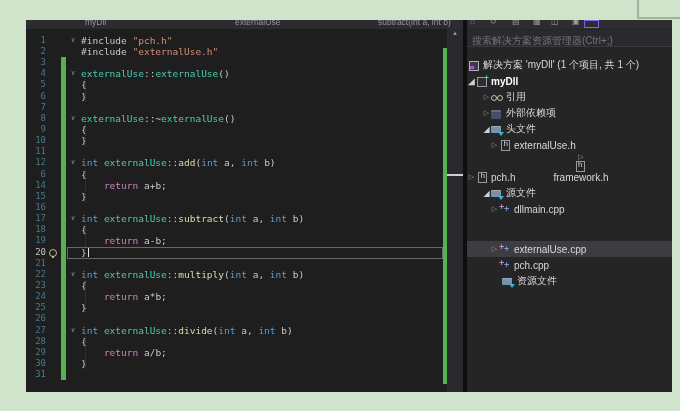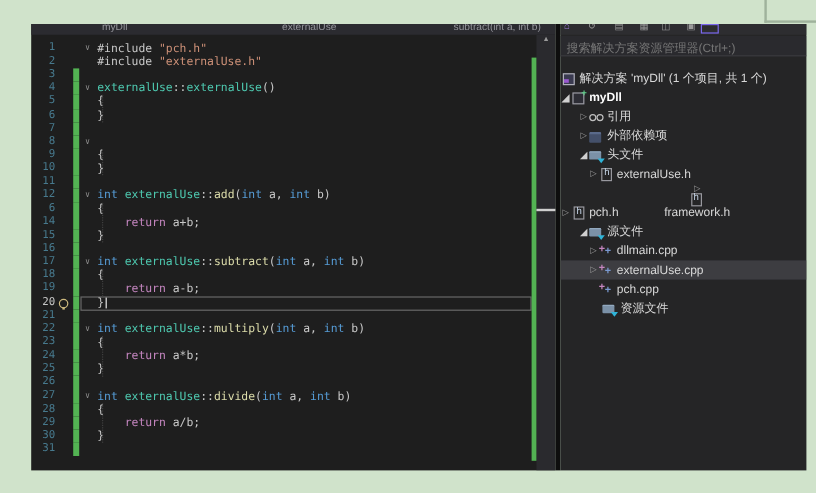--- a/index.html
+++ b/index.html
@@ -36,21 +36,21 @@
   .panel{width:205px;height:372px;position:relative;background:#252526;flex:none;overflow:hidden;}
   .ptoolbar{position:absolute;left:0;top:0;right:0;height:9px;background:#2d2d30;overflow:hidden;}
   .ptoolbar .tbi{position:absolute;top:-3px;font-size:8px;color:#9a9a9a;}
   .tbi.purple{color:#9b7bd8;}
   .tb-box{position:absolute;left:117px;top:0px;width:15px;height:8px;border:1px solid #7b68ee;box-sizing:border-box;}
   .searchbox{position:absolute;left:0;top:10px;right:0;height:17px;background:#2a2a2e;border-bottom:1px solid #3a3a3e;box-sizing:border-box;}
   .searchbox input{width:100%;height:100%;background:transparent;border:none;outline:none;
        color:#8f8f8f;font-size:10px;padding:0 0 0 5px;font-family:"Liberation Sans",sans-serif;}
   .tree{position:absolute;left:0;top:37px;right:0;}
   .trow{position:relative;height:16px;display:flex;align-items:center;color:#d8d8d8;font-size:10px;white-space:nowrap;}
-  .trow.sel{background:#3d3d41;}
+  .trow.sel{background:#3d3d41;margin-top:24px;}
   .trow.bold{font-weight:bold;color:#ffffff;}
   .arrow{width:9px;flex:none;font-size:7px;text-align:center;}
   .arrow.col{color:#9a9a9a;}
   .arrow.exp{color:#d0d0d0;font-size:8px;}
   .ic{display:inline-block;width:12px;height:11px;position:relative;flex:none;margin-right:3px;}
   .ic-solution::before{content:"";position:absolute;left:1px;top:1px;width:8px;height:8px;border:1px solid #b0b0b8;background:#3a3a50;}
   .ic-solution::after{content:"";position:absolute;left:2px;top:6px;width:4px;height:3px;background:#9b59d0;}
   .ic-project::before{content:"";position:absolute;left:1px;top:1px;width:8px;height:8px;border:1px solid #9a9aa2;background:#2d2d35;}
   .ic-project::after{content:"+";position:absolute;right:-1px;top:-3px;color:#5fd18a;font-size:8px;font-weight:bold;}
   .ic-refs::before{content:"";position:absolute;left:0;top:3px;width:4px;height:4px;border:1px solid #c0c0c0;border-radius:50%;}
@@ -110,20 +110,21 @@
         </div>
         <div class="line">
           <span class="ln">7</span>
           <span class="cb"></span>
           <span class="codetxt"></span>
         </div>
         <div class="line">
           <span class="ln">8</span>
           <span class="cb"></span>
           <span class="fold">∨</span>
+          <span class="codetxt"><span class="tk-type">externalUse</span><span class="tk-pl">::~</span><span class="tk-type">externalUse</span><span class="tk-pl">()</span></span>
         </div>
         <div class="line">
           <span class="ln">9</span>
           <span class="cb"></span>
           <span class="codetxt"><span class="tk-pl">{</span></span>
         </div>
         <div class="line">
           <span class="ln">10</span>
           <span class="cb"></span>
           <span class="codetxt"><span class="tk-pl">}</span></span>

